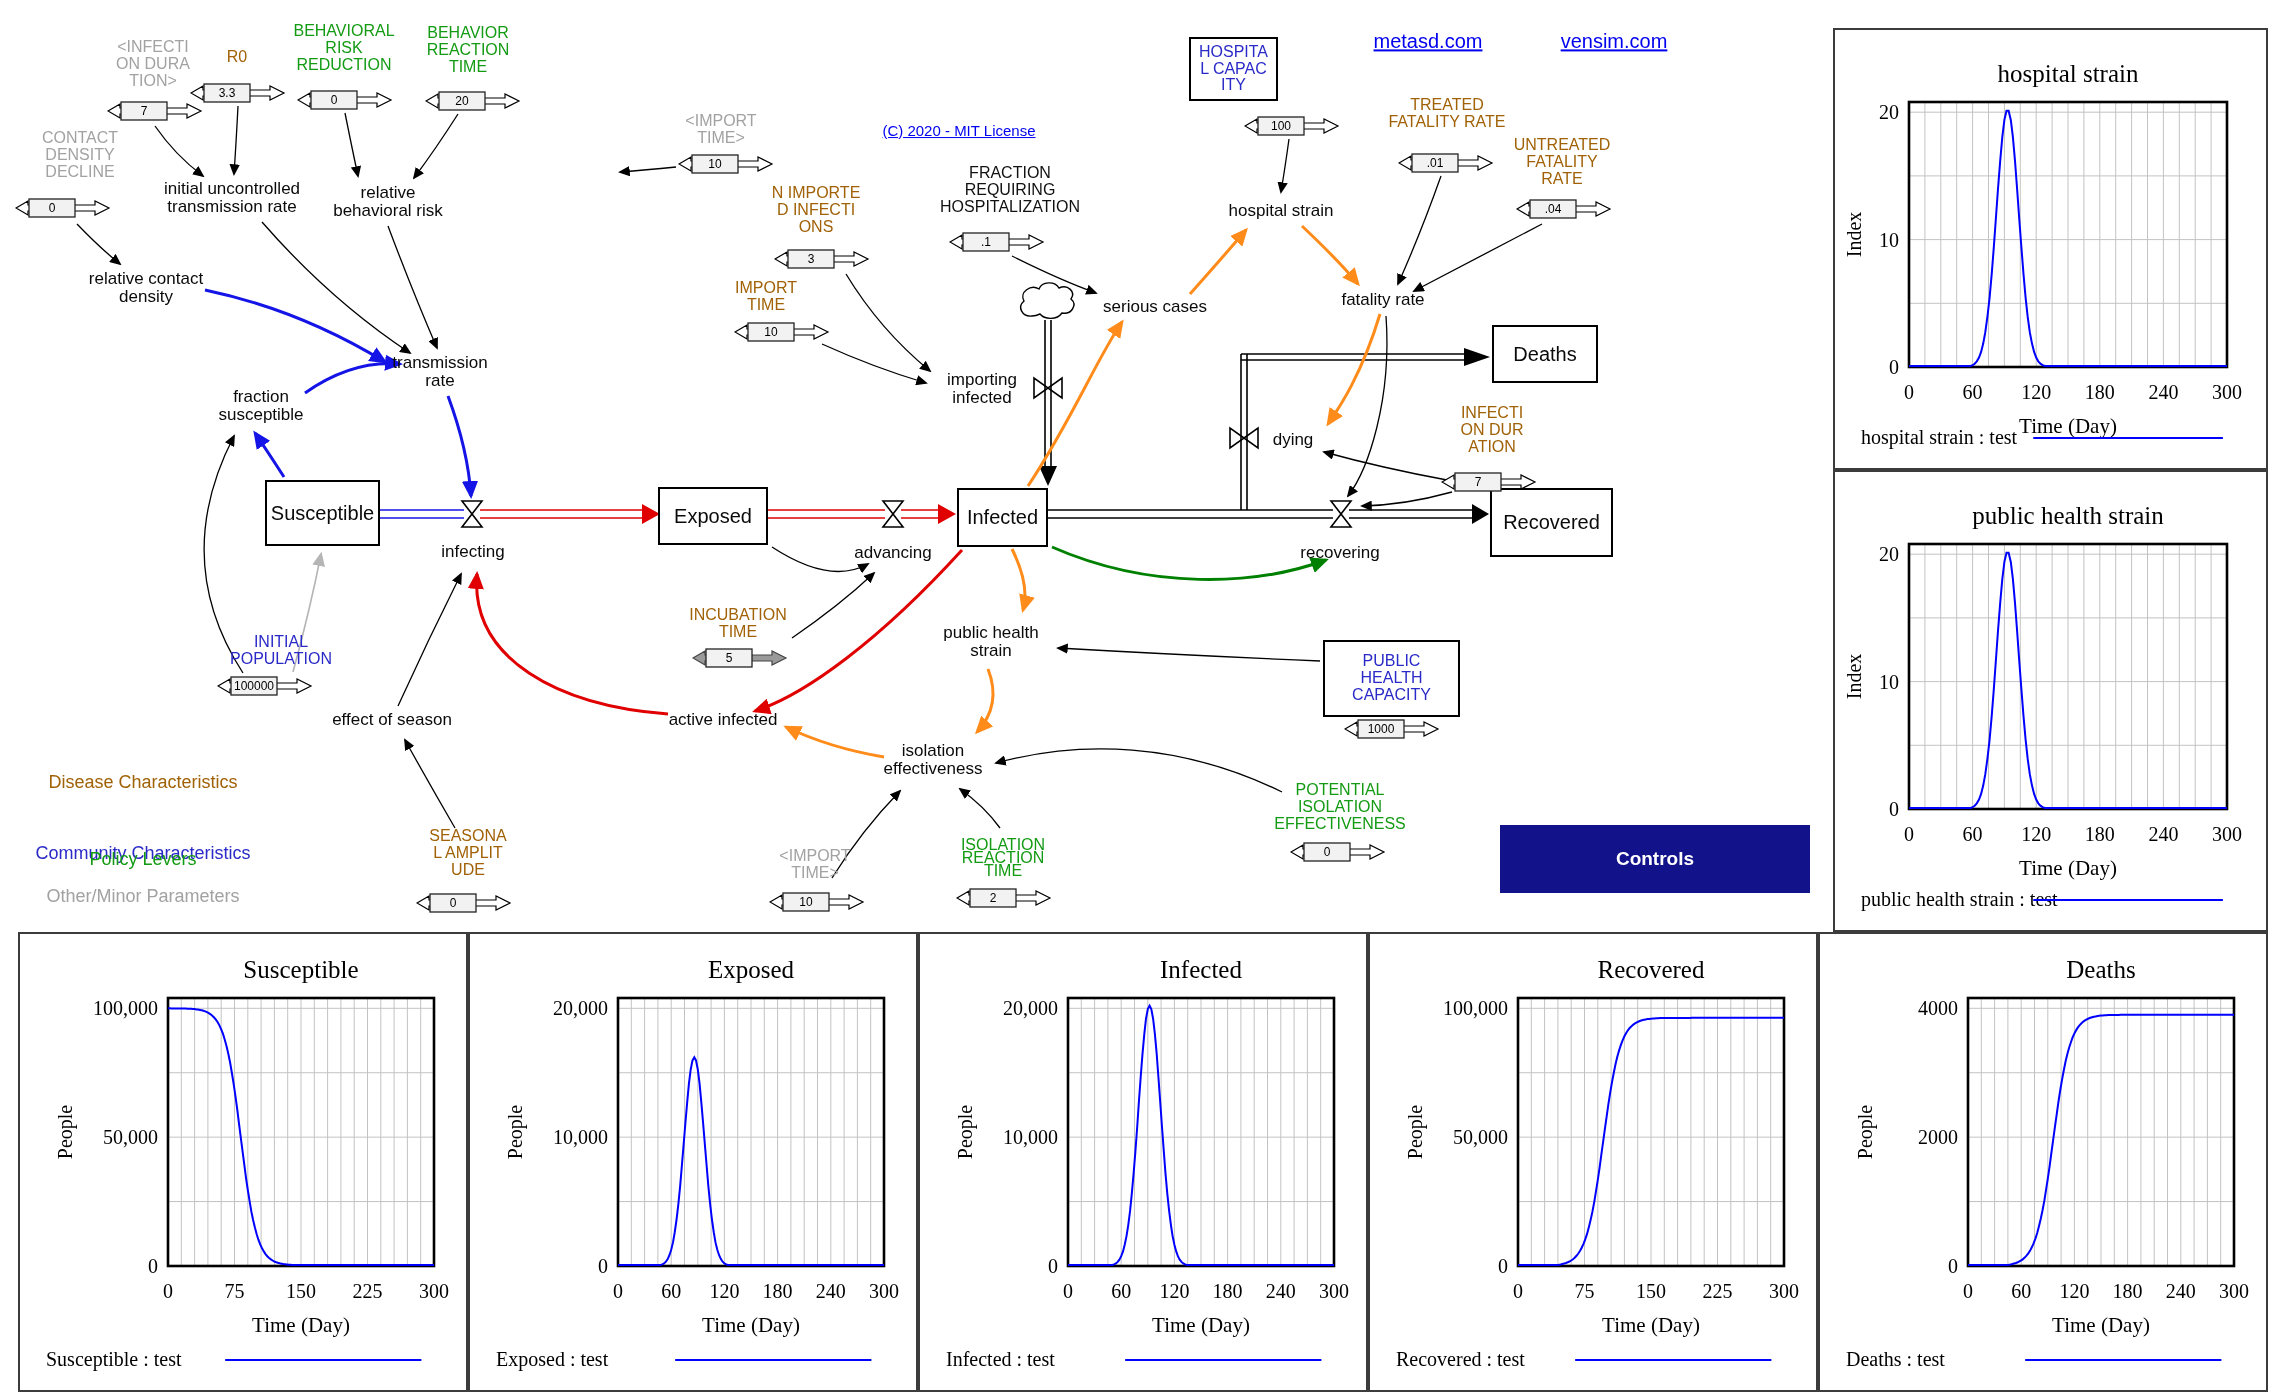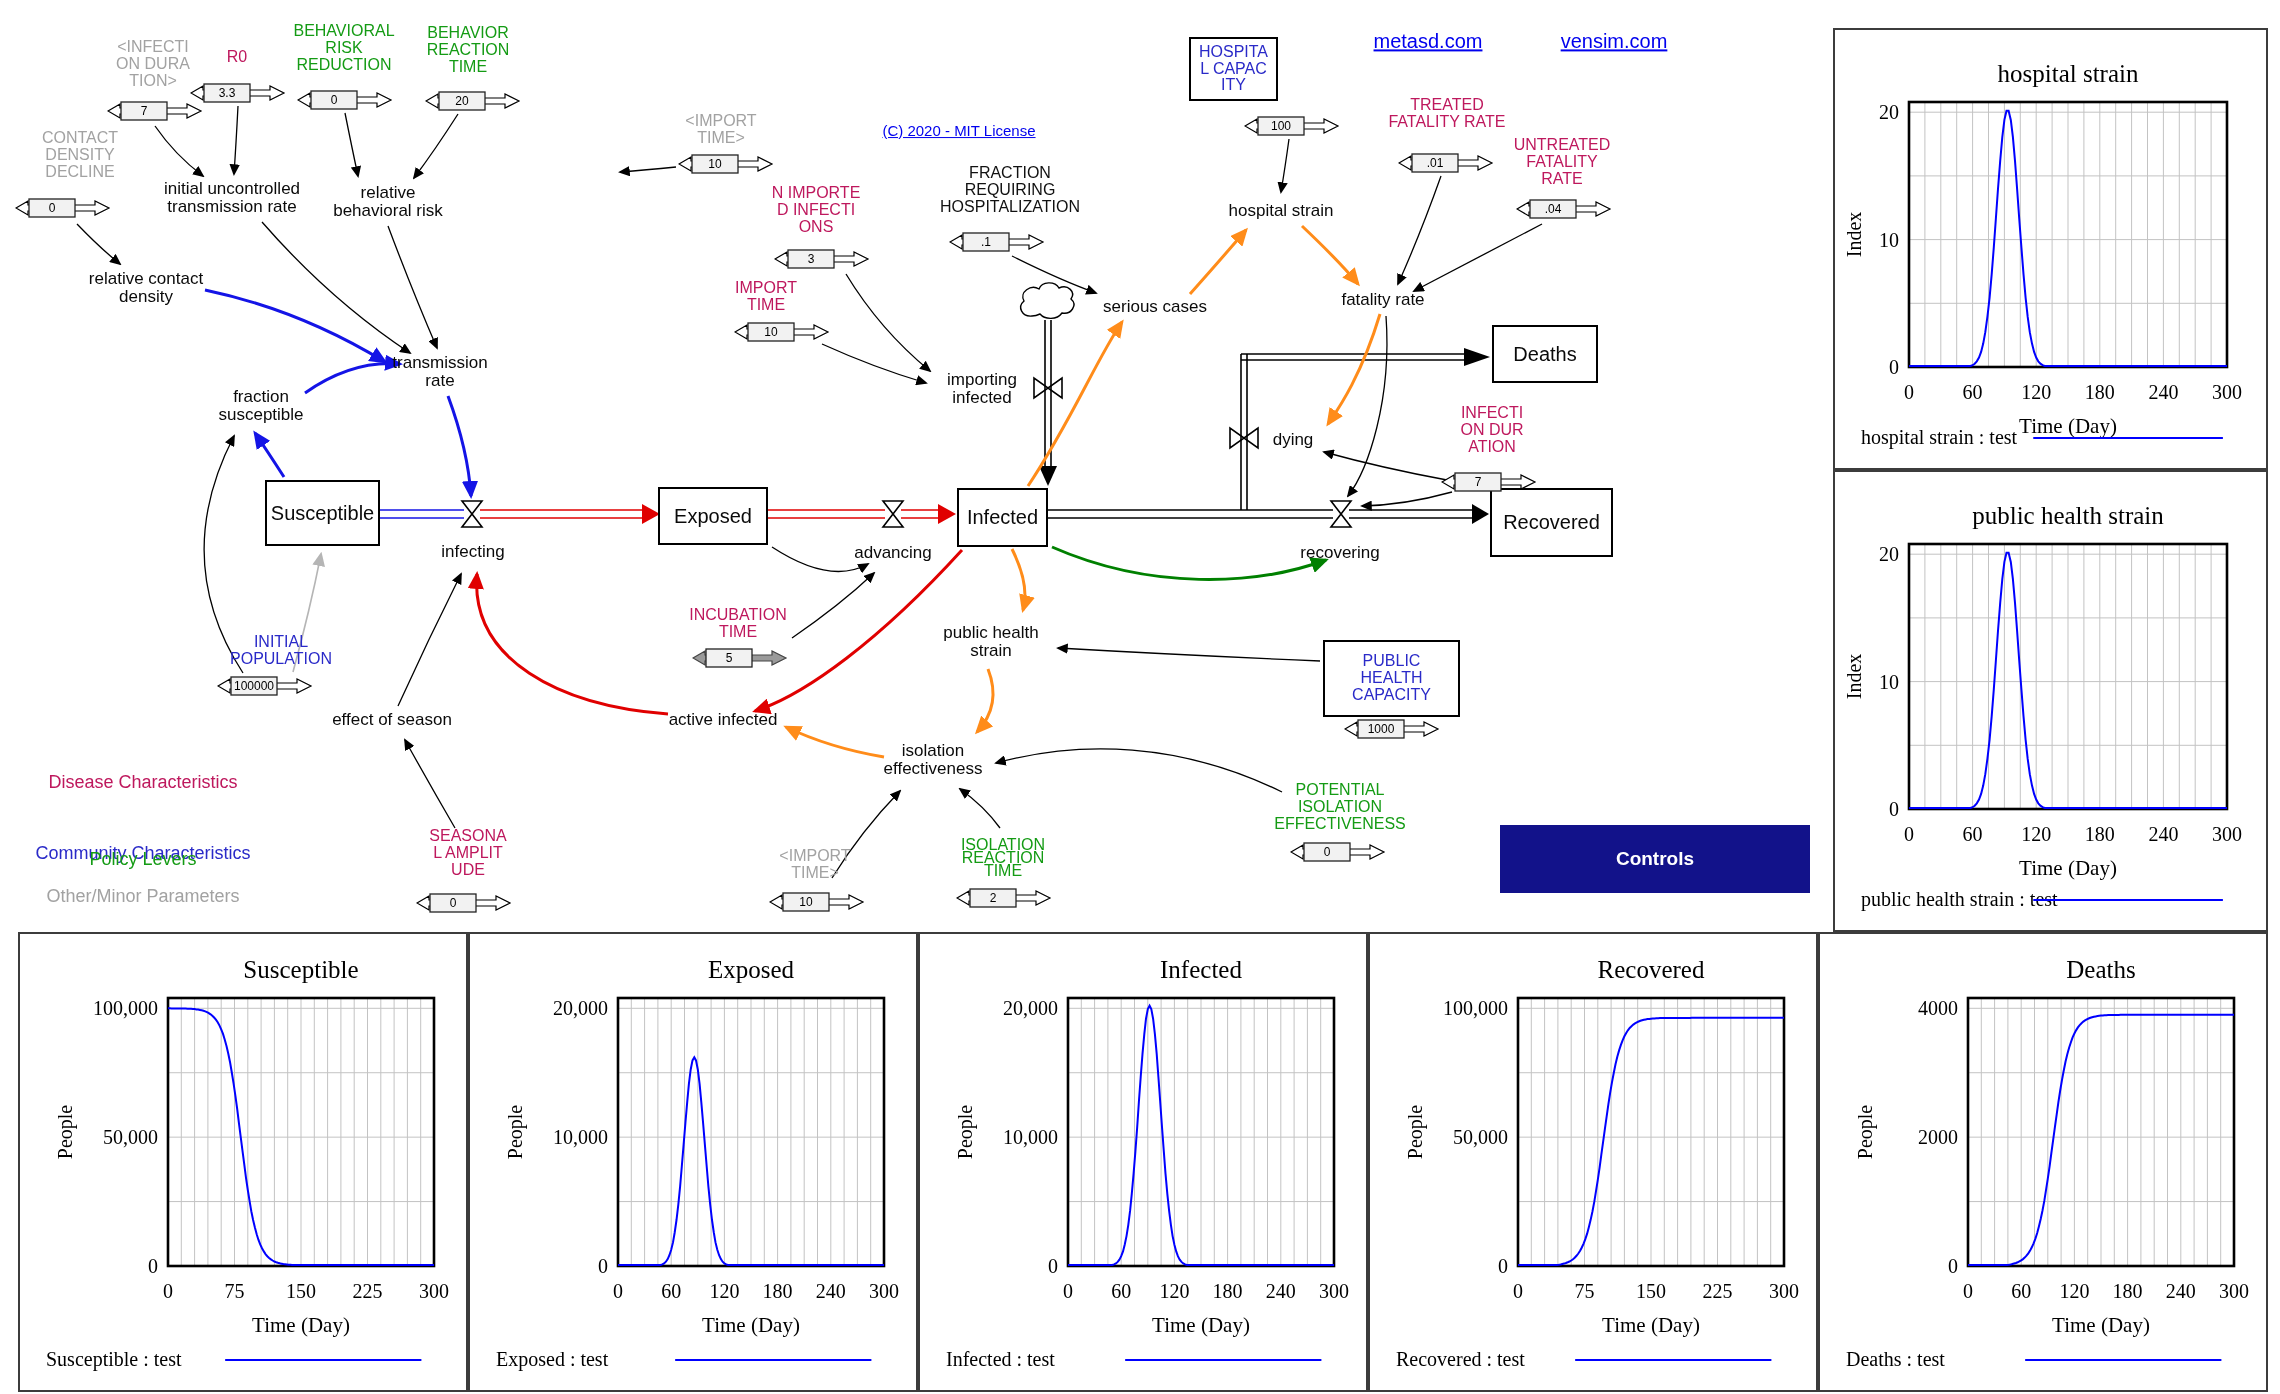--- a/index.html
+++ b/index.html
@@ -1,21 +1,21 @@
 <!DOCTYPE html>
 <html><head>
 <meta charset="utf-8">
 <style>
   html,body{margin:0;padding:0;background:#fff;}
   #app{position:relative;width:2280px;height:1394px;background:#fff;overflow:hidden;
        font-family:"Liberation Sans",sans-serif;}
   .lab{position:absolute;transform:translate(-50%,-50%);white-space:pre-line;text-align:center;
        line-height:1.06;font-size:16px;color:#000;}
   .aux{font-size:17px;color:#0a0a0a;}
-  .dr{color:#be185d;} .gr{color:#149b14;} .gy{color:#a2a2a2;} .bl{color:#2a2ac8;} .bk{color:#111;}
+  .dr{color:#a16207;} .gr{color:#149b14;} .gy{color:#a2a2a2;} .bl{color:#2a2ac8;} .bk{color:#111;}
   .tight{line-height:.82;}
   .stock{position:absolute;border:2px solid #000;background:#fff;display:flex;align-items:center;
        justify-content:center;font-size:20px;color:#0a0a0a;box-sizing:border-box;}
   .pbox{position:absolute;border:2px solid #000;background:#fff;display:flex;align-items:center;
        justify-content:center;font-size:16px;color:#2a2ac8;white-space:pre-line;text-align:center;
        line-height:1.05;box-sizing:border-box;}
   .slider{position:absolute;width:96px;height:22px;}
   .slider svg{position:absolute;left:0;top:0;}
   .sval{position:absolute;left:14px;top:2px;width:46px;height:18px;display:flex;align-items:center;
        justify-content:center;font-size:12px;color:#000;background:transparent;}

